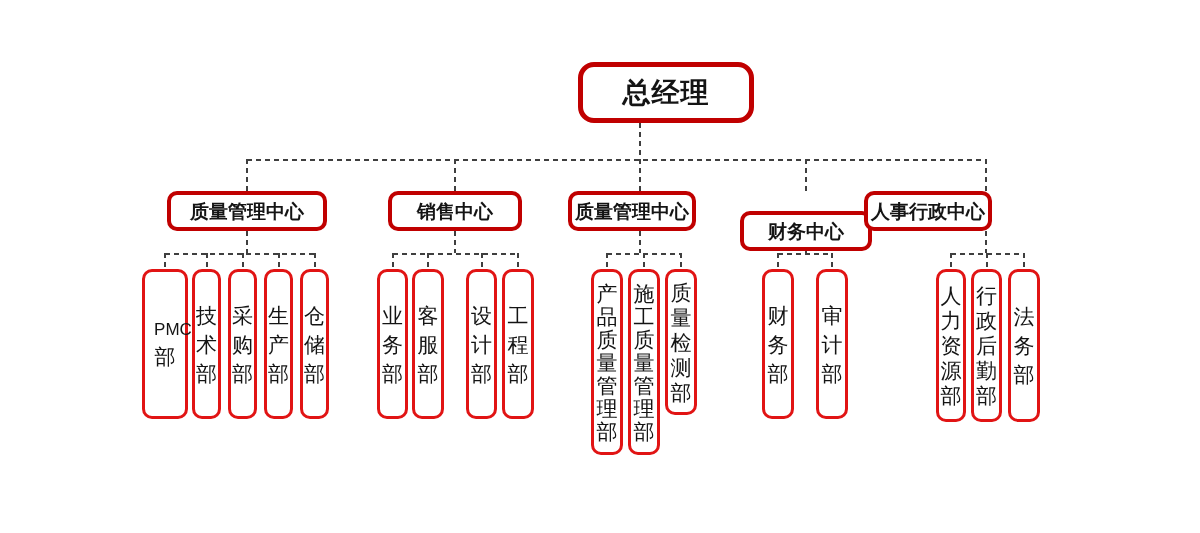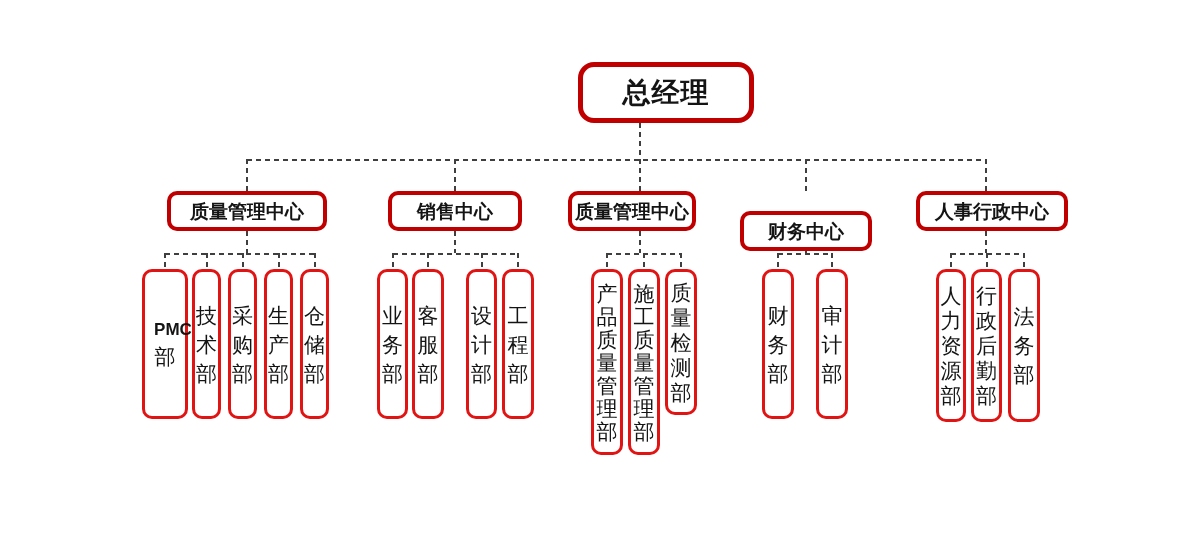--- a/index.html
+++ b/index.html
@@ -40,21 +40,21 @@
     font-weight: 700;
   }
   .dept {
     border: 3px solid var(--c2, #e11414);
     border-radius: 10px;
     flex-direction: column;
     font-size: 21px;
     font-weight: 400;
   }
   .dept .line { display: block; }
-  .dept .line.latin { font-size: 17px; font-weight: 700; padding-left: 16px; }
+  .dept .line.latin { font-size: 17px; font-weight: 400; padding-left: 16px; }
   .gap-lg { gap: 8px; }
   .gap-md { gap: 4px; }
   .gap-sm { gap: 2px; }
   .h-dash {
     position: absolute;
     height: 2px;
     background: repeating-linear-gradient(90deg, var(--line, #3f3f3f) 0 5px, transparent 5px 9px);
   }
   .v-dash {
     position: absolute;
@@ -111,21 +111,21 @@
       </div>
       <div class="node level2" style="left: 388px; top: 191px; width: 134px; height: 40px;">
         <span>销售中心</span>
       </div>
       <div class="node level2" style="left: 568px; top: 191px; width: 128px; height: 40px;">
         <span>质量管理中心</span>
       </div>
       <div class="node level2" style="left: 740px; top: 191px; width: 132px; height: 40px; margin-top: 20px;">
         <span>财务中心</span>
       </div>
-      <div class="node level2" style="left: 916px; top: 191px; width: 152px; height: 40px;">
+      <div class="node level2" style="left: 864px; top: 191px; width: 128px; height: 40px;">
         <span>人事行政中心</span>
       </div>
     </div>
   <div id="departments">
       <div class="node dept gap-lg" style="left: 142px; top: 269px; width: 46px; height: 150px;">
         <span class="line latin">PMC</span>
         <span class="line">部</span>
       </div>
       <div class="node dept gap-lg" style="left: 192px; top: 269px; width: 29px; height: 150px;">
         <span class="line">技</span>

